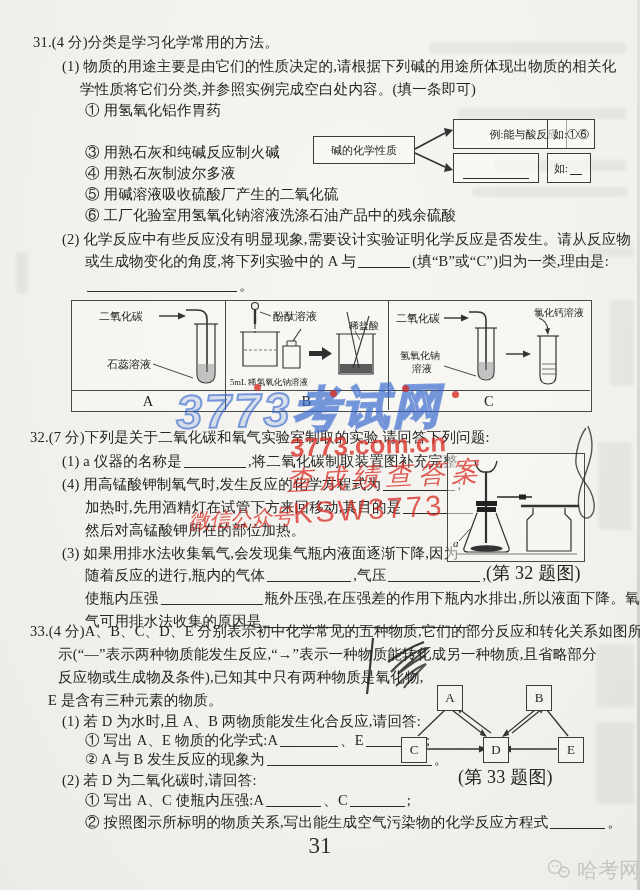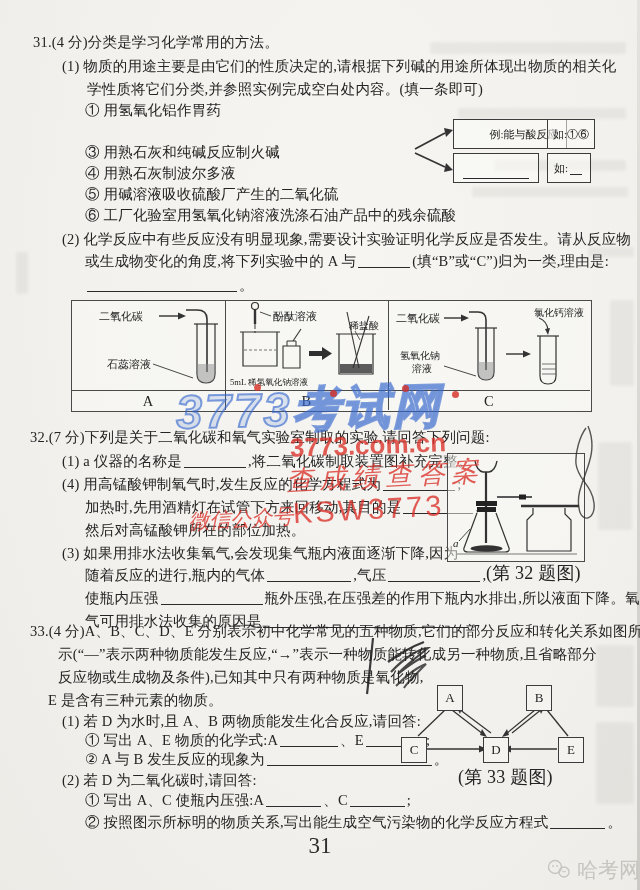--- a/index.html
+++ b/index.html
@@ -45,28 +45,31 @@
   <div class="ghost" style="left:588px;top:247px;width:46px;height:10px;"></div>
   <div class="ghost" style="left:610px;top:300px;width:24px;height:86px;"></div>
   <div class="ghost" style="left:598px;top:442px;width:34px;height:88px;"></div>
   <div class="ghost" style="left:596px;top:645px;width:38px;height:62px;"></div>
   <div class="ghost" style="left:596px;top:722px;width:38px;height:82px;"></div>
   <div class="ghost" style="left:16px;top:252px;width:12px;height:42px;"></div>
   <div class="edge"></div>
 
   <div class="t" style="left:33px;top:33px;">31.(4 分)分类是学习化学常用的方法。</div>
   <div class="t" style="left:62px;top:57px;">(1) 物质的用途主要是由它们的性质决定的,请根据下列碱的用途所体现出物质的相关化</div>
-  <div class="t" style="left:87px;top:80px;">学性质将它们分类,并参照实例完成空白处内容。(填一条即可)</div>
+  <div class="t" style="left:80px;top:80px;">学性质将它们分类,并参照实例完成空白处内容。(填一条即可)</div>
 
   <div class="t" style="left:85px;top:101px;">① 用氢氧化铝作胃药</div>
   <div class="t" style="left:85px;top:143px;">③ 用熟石灰和纯碱反应制火碱</div>
   <div class="t" style="left:85px;top:164px;">④ 用熟石灰制波尔多液</div>
   <div class="t" style="left:85px;top:185px;">⑤ 用碱溶液吸收硫酸厂产生的二氧化硫</div>
   <div class="t" style="left:85px;top:206px;">⑥ 工厂化验室用氢氧化钠溶液洗涤石油产品中的残余硫酸</div>
 
+  <div class="bx" style="left:313px;top:136px;width:100px;height:26px;">
+    <span>碱的化学性质</span>
+  </div>
   <svg style="left:413px;top:122px;" width="40" height="56" viewBox="0 0 40 56">
     <line x1="2" y1="27" x2="32" y2="11" stroke="#333" stroke-width="1.6"></line>
     <polygon points="31,6 40,8 33,15" fill="#333"></polygon>
     <line x1="2" y1="31" x2="32" y2="45" stroke="#333" stroke-width="1.6"></line>
     <polygon points="33,41 40,48 31,50" fill="#333"></polygon>
   </svg>
   <div class="bx" style="left:453px;top:119px;width:84px;height:28px;padding-left:28px;">
     <span>例:能与酸反应</span>
   </div>
   <div class="bx" style="left:547px;top:119px;width:46px;height:28px;">

